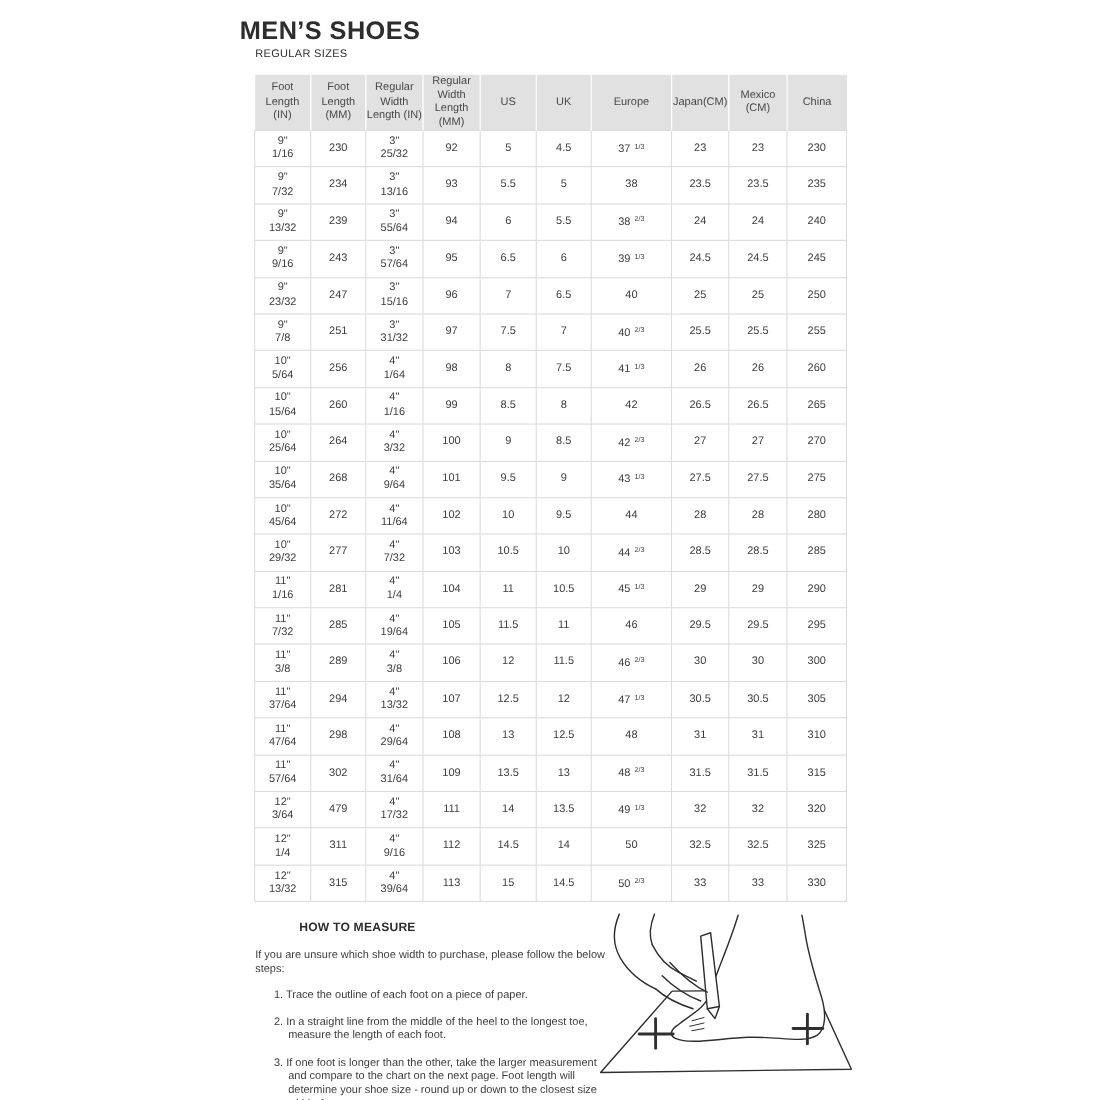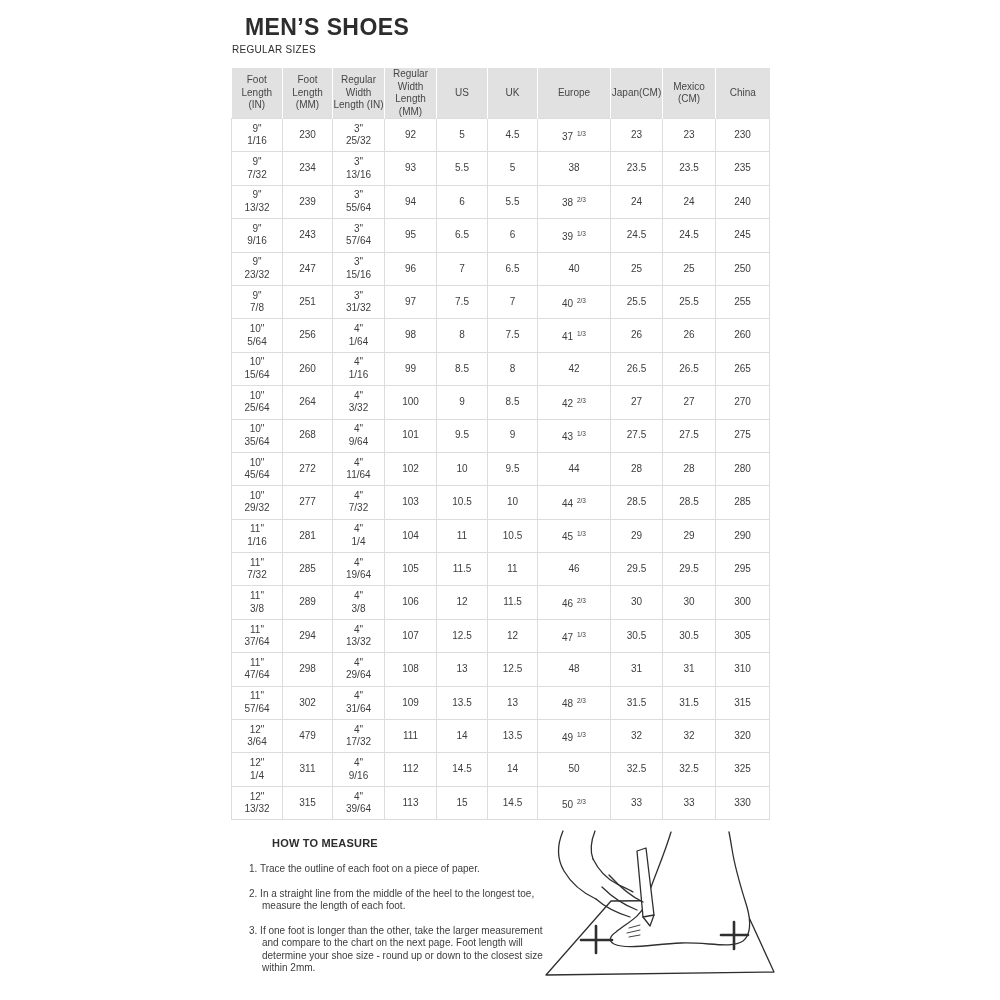--- a/index.html
+++ b/index.html
@@ -2,21 +2,21 @@
 <html><head>
 <meta charset="utf-8">
 <style>
   html,body { margin:0; padding:0; }
   body {
     width:1000px; height:1000px; background:#ffffff; position:relative;
     font-family:"Liberation Sans", sans-serif; color:#3d3d3d;
     -webkit-font-smoothing:antialiased;
   }
   .page-title {
-    position:absolute; left:245px; top:14px;
+    position:absolute; left:218px; top:14px;
     font-size:23px; font-weight:600; letter-spacing:0.4px; color:#2d2d2d;
   }
   .page-subtitle {
     position:absolute; left:232px; top:44px;
     font-size:10px; font-weight:500; letter-spacing:0.3px; color:#2d2d2d;
   }
   table.size-table {
     position:absolute; left:231px; top:68px; width:538px;
     border-collapse:collapse; table-layout:fixed;
   }
@@ -329,20 +329,21 @@
         <td>50 <sup>2/3</sup></td>
         <td>33</td>
         <td>33</td>
         <td>330</td>
       </tr>
     </tbody>
 </table>
 
 <div class="howto">
   <h3 class="howto-heading">HOW TO MEASURE</h3>
+  <p>If you are unsure which shoe width to purchase, please follow the below steps:</p>
   <div>
       <p class="step">1. Trace the outline of each foot on a piece of paper.</p>
       <p class="step">2. In a straight line from the middle of the heel to the longest toe, measure the length of each foot.</p>
       <p class="step">3. If one foot is longer than the other, take the larger measurement and compare to the chart on the next page. Foot length will determine your shoe size - round up or down to the closest size within 2mm.</p>
     </div>
 </div>
 
 <div class="illus">
   <svg viewBox="0 0 252 170" fill="none" stroke="#2f2f2f" stroke-width="1.3" stroke-linecap="round" stroke-linejoin="round">
 

